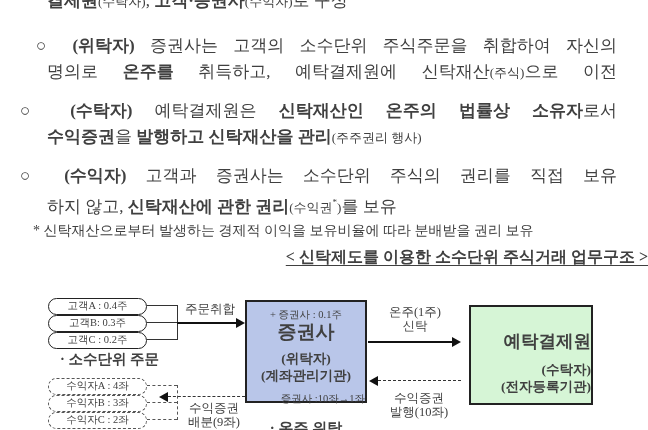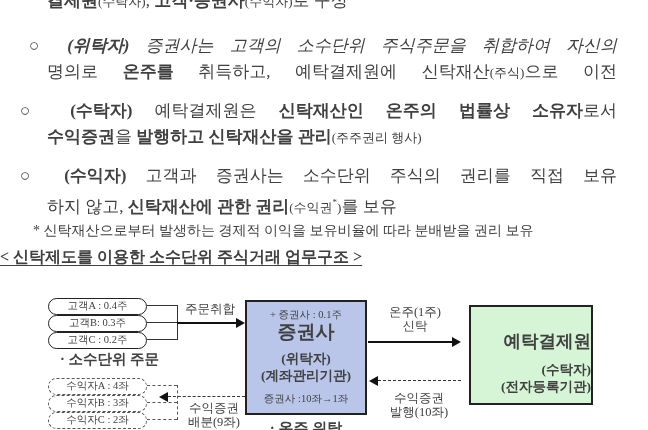--- a/index.html
+++ b/index.html
@@ -5,57 +5,57 @@
   html,body{margin:0;padding:0;background:#fff;}
   #page{position:relative;width:648px;height:430px;overflow:hidden;background:#ffffff;
         font-family:"Liberation Serif","DejaVu Serif",serif;color:#404040;}
   .tline{position:absolute;font-size:17px;line-height:24px;height:26px;white-space:nowrap;}
   .just{text-align:justify;text-align-last:justify;white-space:normal;}
   .sg-n{}
   .sg-b{font-weight:700;}
   .sg-sm{font-size:13px;}
   .sg-sup{font-size:9px;vertical-align:7px;}
   .footnote{position:absolute;left:33px;top:221px;font-size:14px;line-height:20px;white-space:nowrap;}
-  .dheading{position:absolute;left:0;top:247px;width:100%;text-align:left;font-size:16px;font-weight:700;
+  .dheading{position:absolute;left:0;top:247px;width:100%;text-align:right;font-size:16px;font-weight:700;
             text-decoration:underline;text-underline-offset:3px;}
   
   .pill{position:absolute;left:48px;width:99px;height:17px;background:#fff;border:1px solid #222;
         border-radius:9px;font-size:10.5px;line-height:14px;text-align:center;box-sizing:border-box;}
   .pill.dot{border:1px dashed #555;}
   .ln{position:absolute;border-top:1px solid #333;height:0;}
   .lnv{position:absolute;border-left:1px solid #333;width:0;}
   .lnd{position:absolute;border-top:1px dashed #555;height:0;}
   .lnvd{position:absolute;border-left:1px dashed #555;width:0;}
   .shaft{position:absolute;border-top:2px solid #111;height:0;}
   .shaftd{position:absolute;border-top:1.5px dashed #333;height:0;}
   .ah-r{position:absolute;width:0;height:0;border-top:5px solid transparent;border-bottom:5px solid transparent;
         border-left:9px solid #111;}
   .ah-l{position:absolute;width:0;height:0;border-top:5px solid transparent;border-bottom:5px solid transparent;
         border-right:9px solid #111;}
   .dlabel{position:absolute;font-size:12.5px;line-height:14px;text-align:center;white-space:nowrap;}
   .grouplabel{position:absolute;font-size:14.5px;font-weight:700;white-space:nowrap;}
   .bigbox{position:absolute;box-sizing:border-box;border:2px solid #222;text-align:center;}
-  #broker-box{left:245px;top:300px;width:122px;height:115px;background:#b9c6e9;}
+  #broker-box{left:245px;top:300px;width:122px;height:103px;background:#b9c6e9;}
   #ksd-box{left:469px;top:305px;width:124px;height:100px;background:#d6f5d6;text-align:right;}
   .boxnote{font-size:10.5px;line-height:13px;margin-top:6px;}
   .boxtitle{font-size:19px;font-weight:700;line-height:22px;}
   .boxtitle2{font-size:17.5px;font-weight:700;line-height:21px;margin-top:24px;}
   .boxrole{font-size:13.5px;font-weight:700;line-height:17px;}
   .boxrole.first{margin-top:7px;}
   .boxcaption{position:absolute;left:248px;top:419px;width:116px;text-align:center;
               font-size:15px;font-weight:700;white-space:nowrap;}
 </style>
 </head>
 <body>
 
 <div id="page">
 
   <div class="tline" style="left:47px;top:-11px;"><span class="sg-b">결제원</span><span class="sg-sm">(수탁자)</span><span class="sg-n">, </span><span class="sg-b">고객·증권사</span><span class="sg-sm">(수익자)</span><span class="sg-n">로 구성</span></div>
 
-  <div class="tline just" style="left:29px;right:31px;top:34px;font-style:italic;"><span class="sg-n">○ </span><span class="sg-b">(위탁자)</span><span class="sg-n"> 증권사는 고객의 소수단위 주식주문을 취합하여 자신의</span></div>
+  <div class="tline just" style="left:36px;right:31px;top:34px;"><span class="sg-n">○ </span><span class="sg-b">(위탁자)</span><span class="sg-n"> 증권사는 고객의 소수단위 주식주문을 취합하여 자신의</span></div>
   <div class="tline just" style="left:47px;right:31px;top:60px;"><span class="sg-n">명의로 </span><span class="sg-b">온주를</span><span class="sg-n"> 취득하고, 예탁결제원에 신탁재산</span><span class="sg-sm">(주식)</span><span class="sg-n">으로 이전</span></div>
 
   <div class="tline just" style="left:20px;right:31px;top:99px;"><span class="sg-n">○ </span><span class="sg-b">(수탁자)</span><span class="sg-n"> 예탁결제원은 </span><span class="sg-b">신탁재산인 온주의 법률상 소유자</span><span class="sg-n">로서</span></div>
   <div class="tline" style="left:47px;top:125px;"><span class="sg-b">수익증권</span><span class="sg-n">을 </span><span class="sg-b">발행하고 신탁재산을 관리</span><span class="sg-sm">(주주권리 행사)</span></div>
 
   <div class="tline just" style="left:20px;right:31px;top:164px;"><span class="sg-n">○ </span><span class="sg-b">(수익자)</span><span class="sg-n"> 고객과 증권사는 소수단위 주식의 권리를 직접 보유</span></div>
   <div class="tline" style="left:47px;top:190px;"><span class="sg-n">하지 않고, </span><span class="sg-b">신탁재산에 관한 권리</span><span class="sg-sm">(수익권</span><span class="sg-sup">*</span><span class="sg-sm">)</span><span class="sg-n">를 보유</span></div>
 
   <div class="footnote">* 신탁재산으로부터 발생하는 경제적 이익을 보유비율에 따라 분배받을 권리 보유</div>
 
@@ -90,21 +90,21 @@
   <div class="dlabel" style="left:183px;top:401px;width:62px;">
     <div>수익증권</div>
     <div>배분(9좌)</div>
   </div>
 
   <div class="bigbox" id="broker-box">
     <div class="boxnote">+ 증권사 : 0.1주</div>
     <div class="boxtitle">증권사</div>
     <div class="boxrole first">(위탁자)</div>
     <div class="boxrole">(계좌관리기관)</div>
-    <div class="boxnote" style="margin-top:8px;">증권사 :10좌→1좌</div>
+    <div class="boxnote" style="margin-top:8px;text-align:right;">증권사 :10좌→1좌</div>
   </div>
   <div class="boxcaption">· 온주 위탁</div>
 
   <div class="shaft" style="left:368px;top:341px;width:85px;"></div>
   <div class="ah-r" style="left:452px;top:337px;"></div>
   <div class="dlabel" style="left:379px;top:305px;width:72px;">
     <div>온주(1주)</div>
     <div>신탁</div>
   </div>
 

